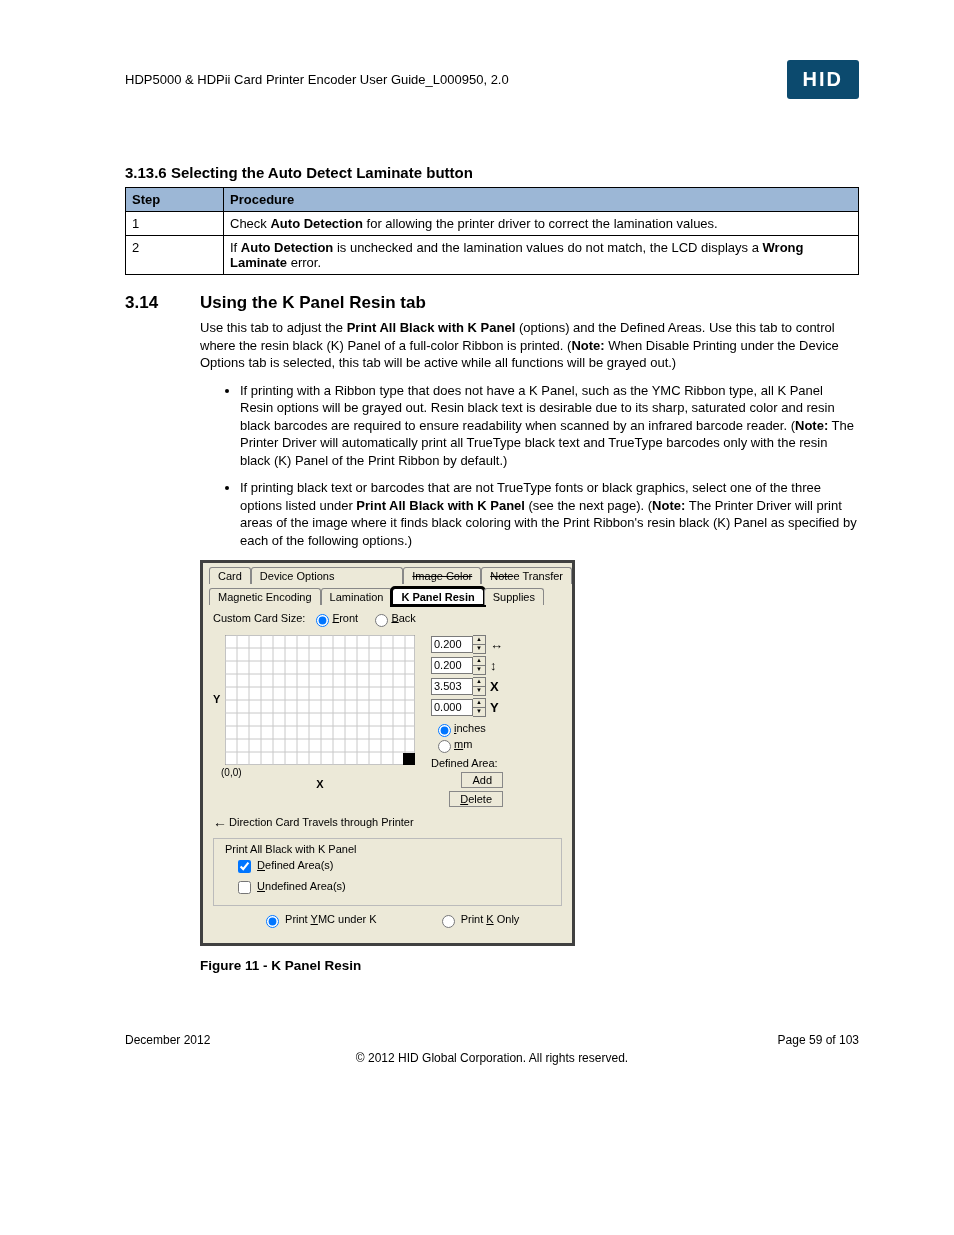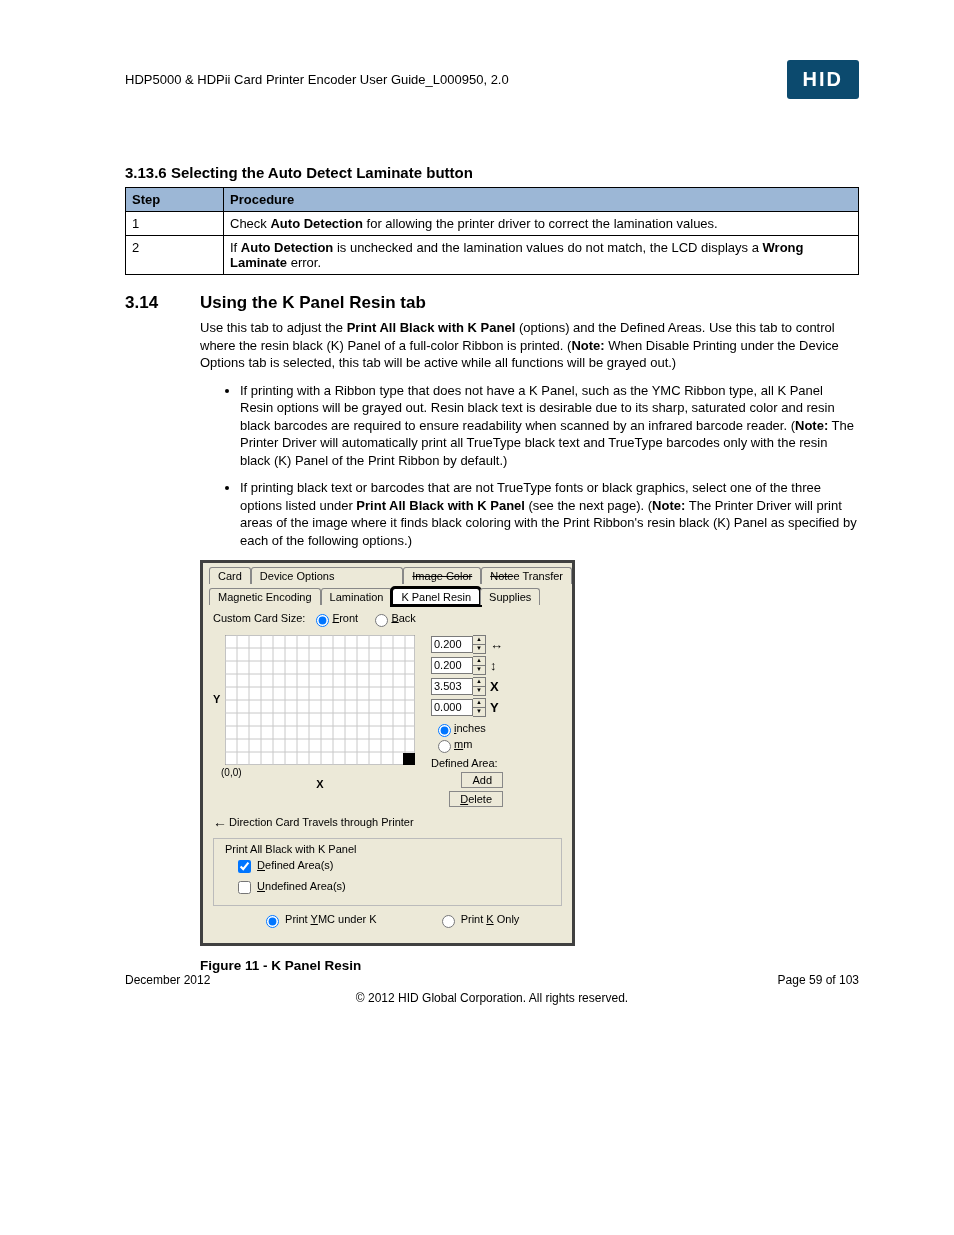--- a/index.html
+++ b/index.html
@@ -64,20 +64,21 @@
   .section-num { display:inline-block; width:75px; }
   .body-indent { margin-left: 75px; }
   .para { font-size: 13px; line-height: 1.35; margin-bottom: 10px; }
   ul.bullets { margin: 0 0 10px 0; padding-left: 115px; }
   ul.bullets li { font-size: 13px; line-height: 1.35; margin-bottom: 10px; }
   .figcap { font-weight: bold; font-size: 13.5px; margin: 12px 0 0 75px; }
   .footer-row {
     display: flex;
     justify-content: space-between;
     font-size: 12px;
+    margin-top: 60px;
   }
   .copyright { text-align:center; font-size: 12px; margin-top:4px; }
 
   
   .ss-frame {
     margin-left: 75px;
     border: 3px solid #404040;
     background: #ece9d8;
     width: 375px;
     font-family: Tahoma, Arial, sans-serif;
@@ -91,21 +92,21 @@
     border: 1px solid #888;
     border-bottom: none;
     background: #ece9d8;
     padding: 2px 8px;
     margin-right: 0;
     font-size: 11px;
     border-top-left-radius: 3px;
     border-top-right-radius: 3px;
     white-space: nowrap;
   }
-  .tabrow2 .tab.active { background:#ece9d8; font-weight:normal; }
+  .tabrow2 .tab.active { background:#ece9d8; font-weight:bold; }
   .highlight-tab { outline: 3px solid #000; outline-offset: -1px; background:#fff; }
   .tabpanel { background:#ece9d8; padding:6px 10px; }
   .radio, .check { margin-right:3px; vertical-align:middle; }
   .label-row { margin-bottom:8px; }
   .grid-area { display:flex; }
   .grid-col { position:relative; }
   .grid-svg { background:#fff; }
   .grid-yaxis { position:absolute; left:-12px; top:58px; font-weight:bold; }
   .grid-xaxis { text-align:center; font-weight:bold; }
   .grid-origin { font-size:10px; margin-left:-4px; }

